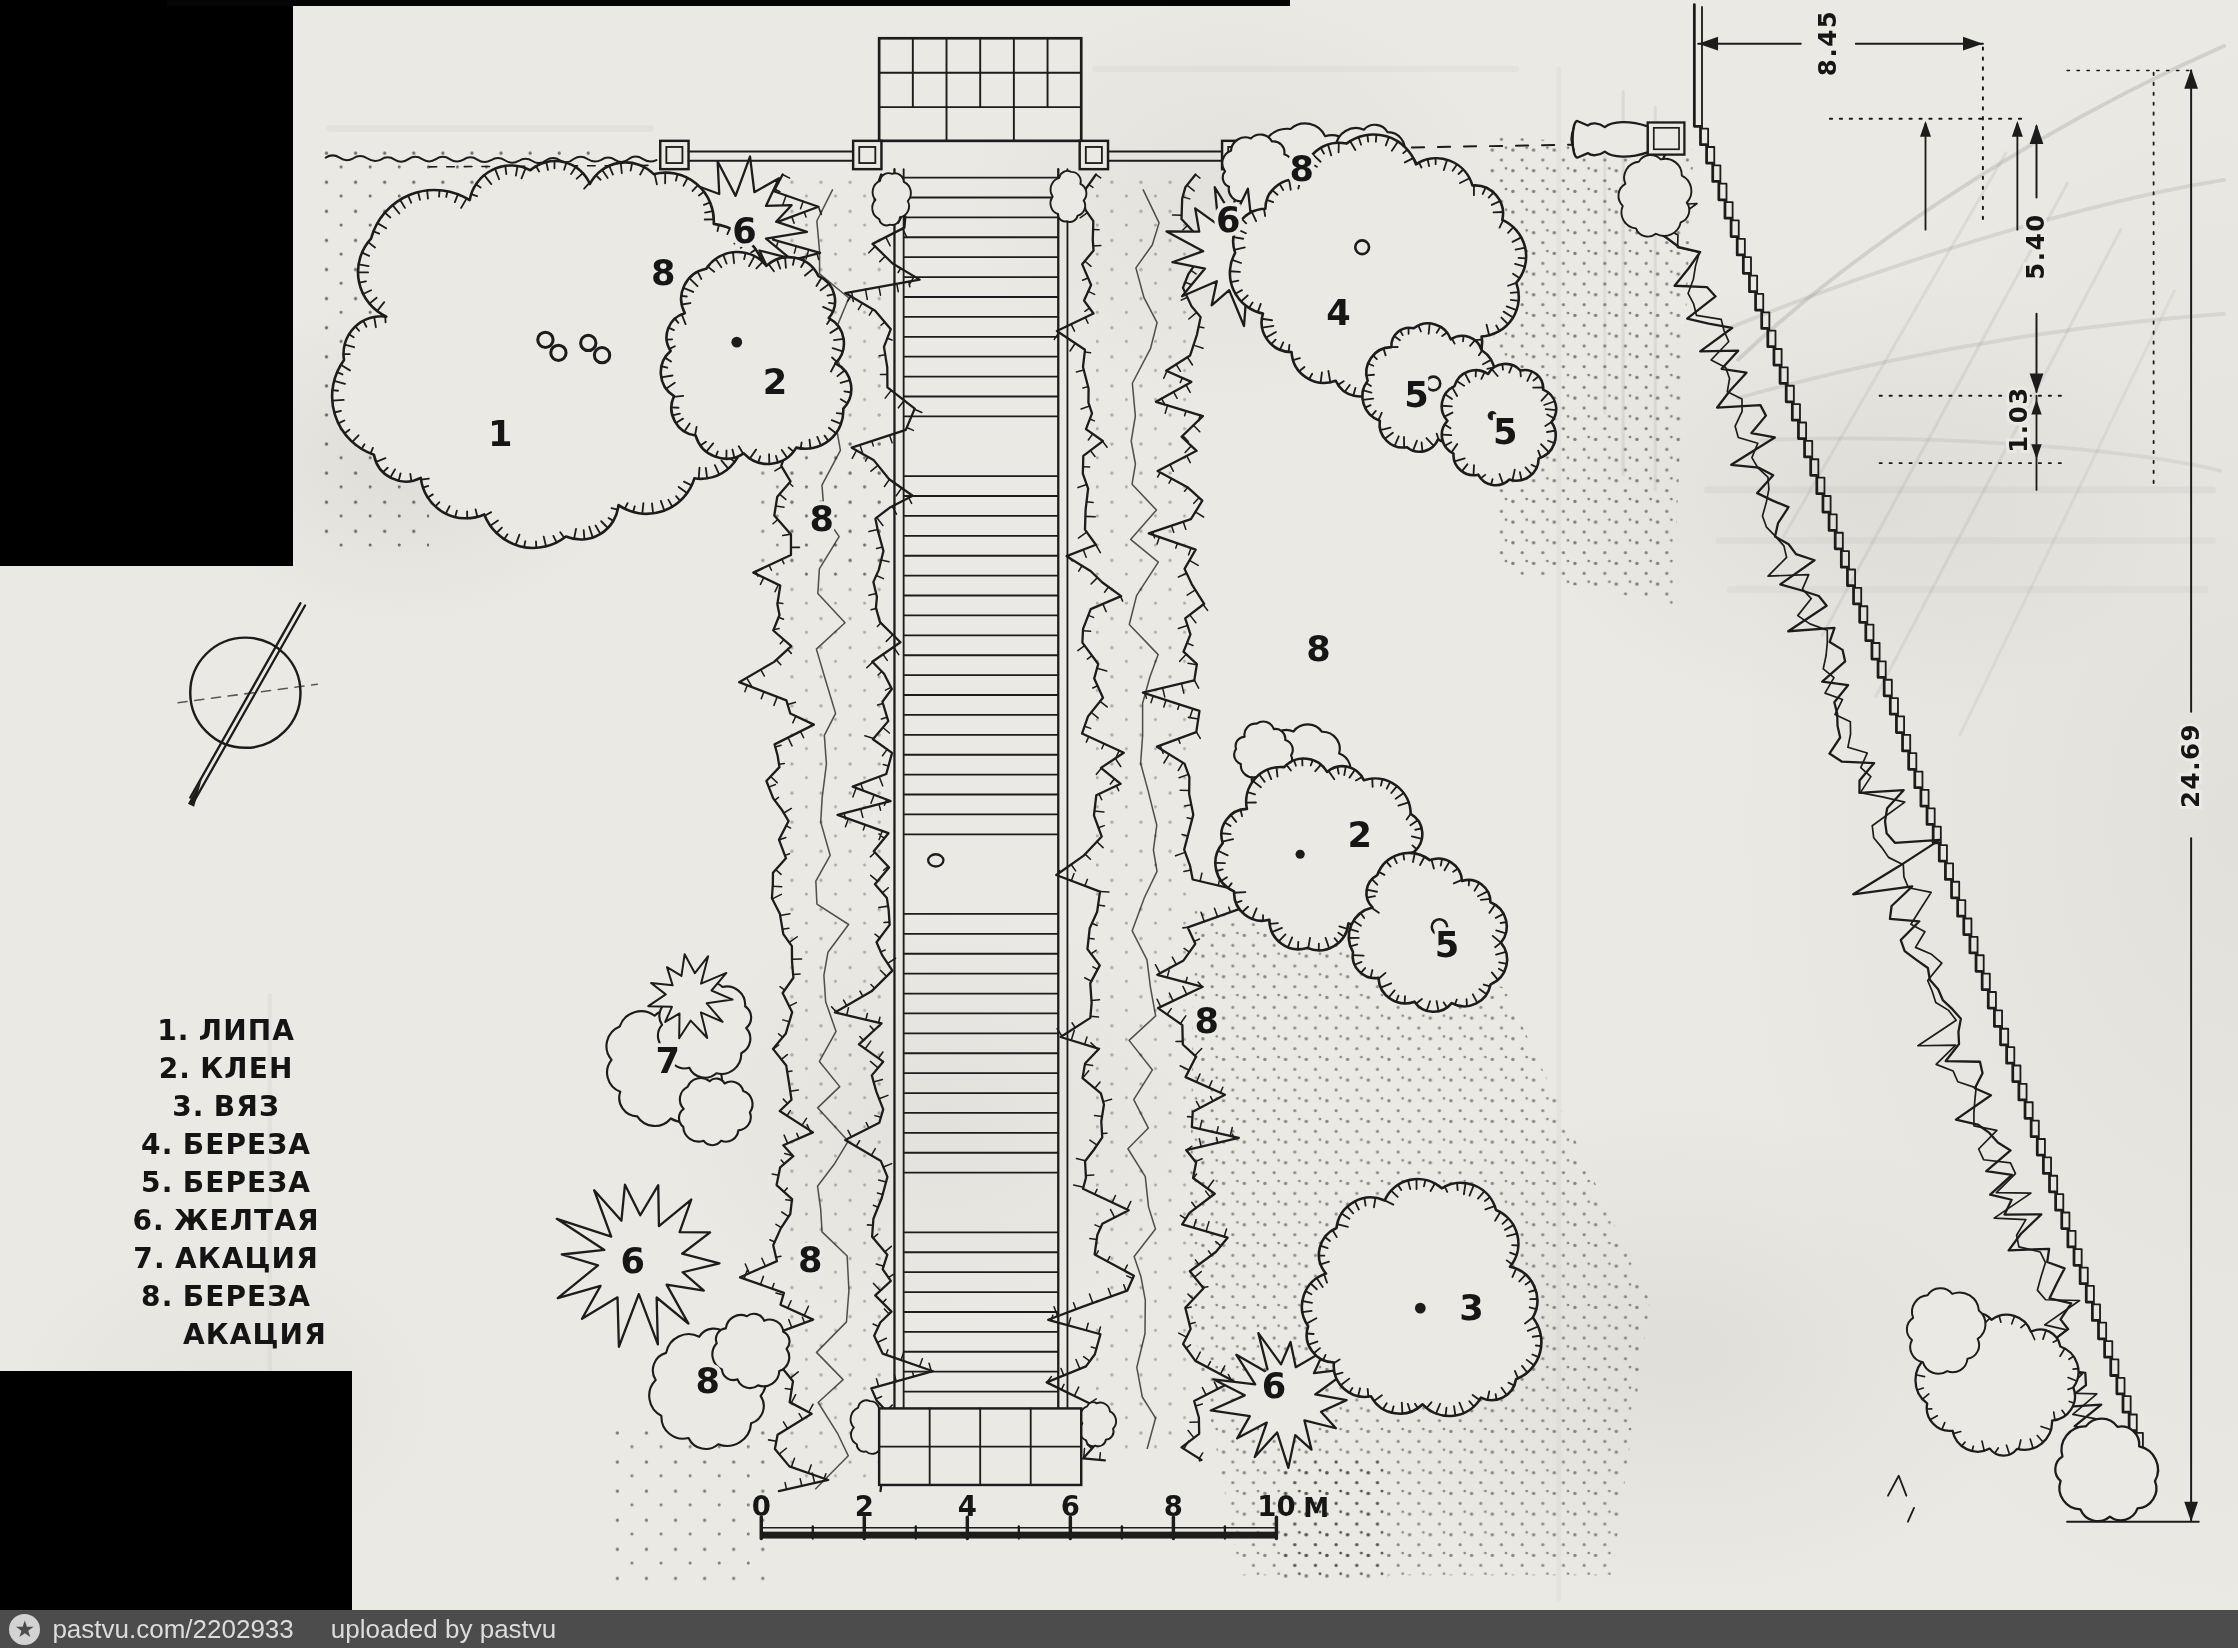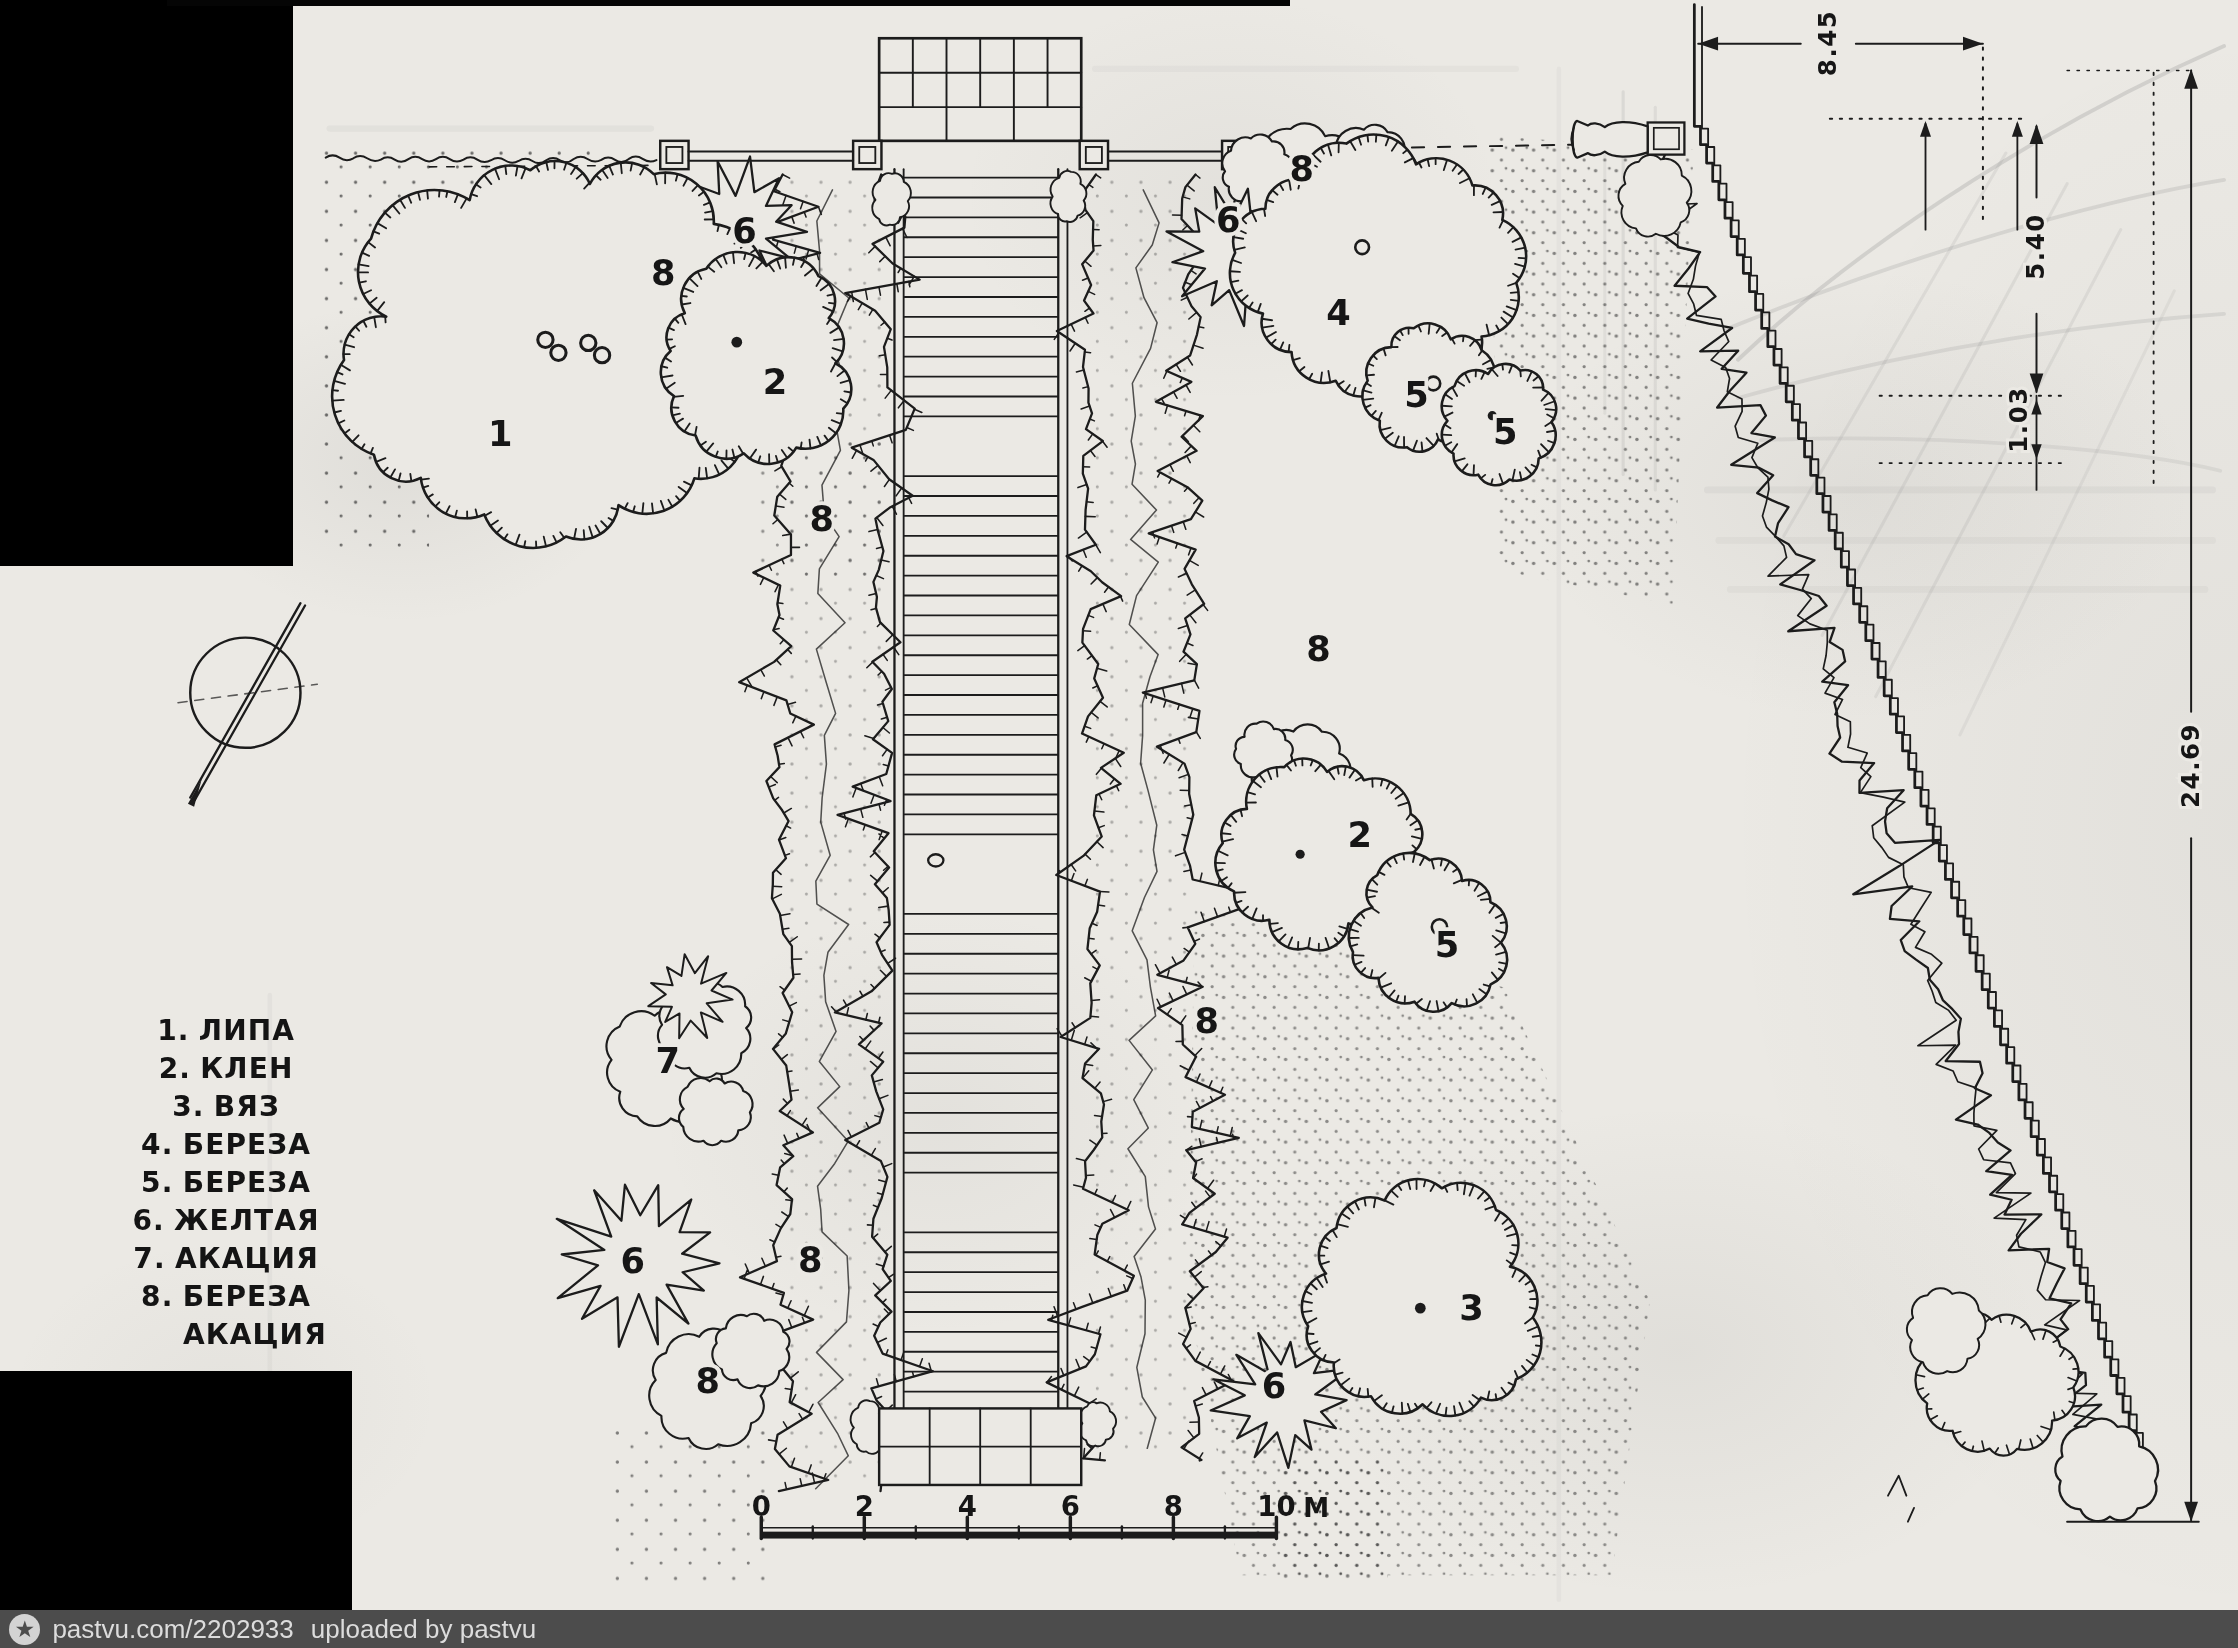--- a/index.html
+++ b/index.html
@@ -26,21 +26,21 @@
   .legend .row{display:block;text-align:center;}
   .legend .num{display:inline-block;width:51px;}
   .legend .row.indent{padding-left:67px;}
   
   .wmbar{position:absolute;left:0;top:1610px;width:2239px;height:38px;background:#4c4c4c;
          display:flex;align-items:center;color:#dcdcdc;font-size:26px;
          font-family:"Liberation Sans","DejaVu Sans",sans-serif;}
   .wmlogo{width:31px;height:31px;border-radius:50%;background:#d3d3d3;color:#4c4c4c;
           margin:0 12.2px 0 9.2px;display:flex;align-items:center;justify-content:center;
           font-size:23px;line-height:31px;}
-  .wmsite{margin-right:17px;}
+  .wmsite{margin-right:37px;}
   
   text{fill:#161616;}
   .plan-num{font:700 46px "DejaVu Sans","Liberation Sans",sans-serif;
             paint-order:stroke;stroke:#ebe9e4;stroke-width:10px;}
   .dim-text{font:700 32px "DejaVu Sans","Liberation Sans",sans-serif;letter-spacing:2px;
             paint-order:stroke;stroke:#ebe9e4;stroke-width:8px;}
   .sb-num{font:700 36px "DejaVu Sans","Liberation Sans",sans-serif;text-anchor:middle;}
   .sb-unit{font:700 34px "DejaVu Sans","Liberation Sans",sans-serif;}
 </style>
 </head>

